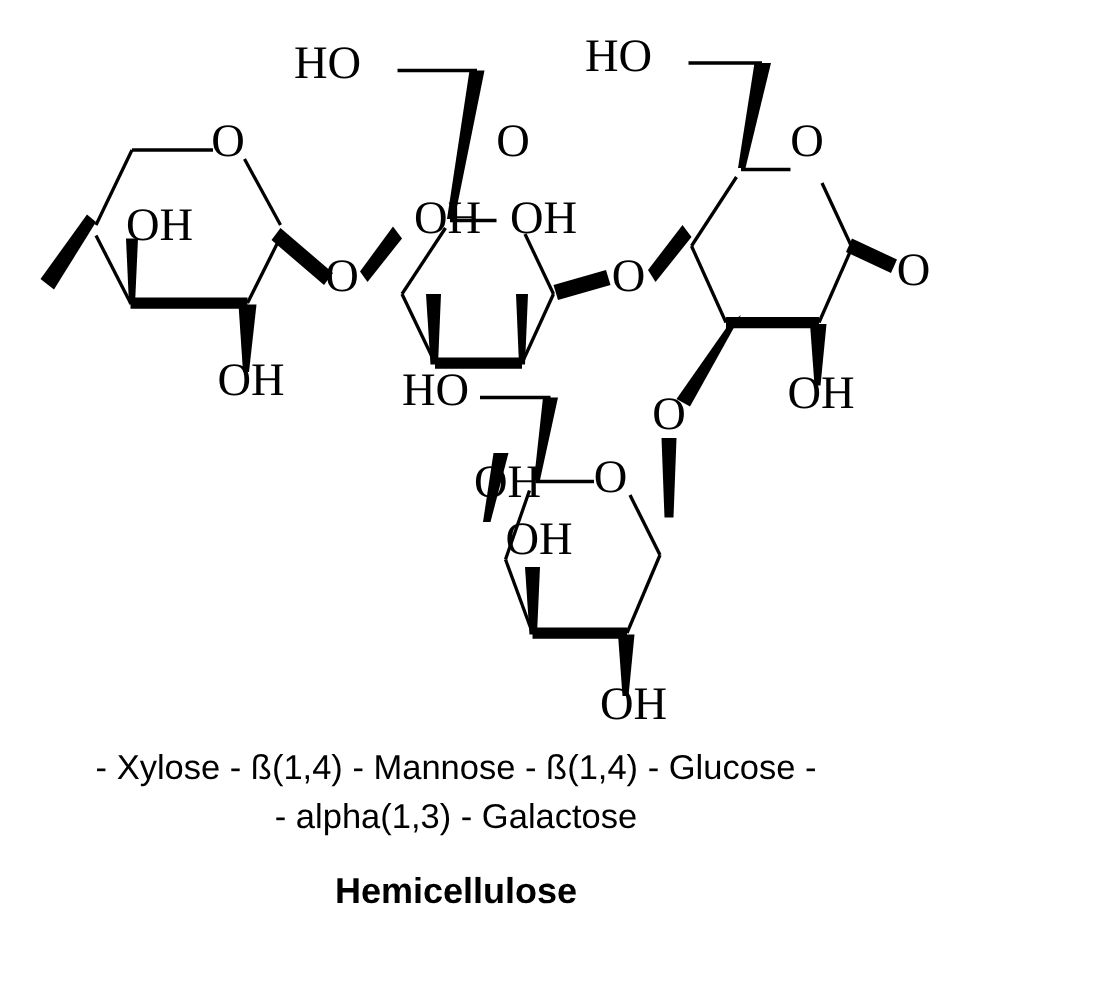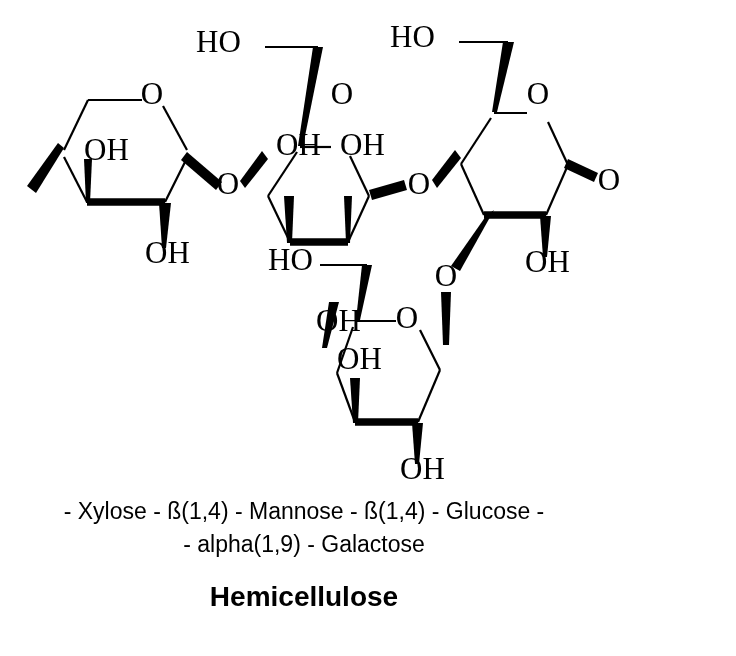--- a/index.html
+++ b/index.html
@@ -56,21 +56,21 @@
   }
   .caption-line {
     font-family: "Liberation Sans", sans-serif;
     font-size: 23px;
     line-height: 33px;
     color: #000000;
     white-space: nowrap;
   }
   #compound-title {
     font-family: "Liberation Sans", sans-serif;
-    font-size: 28px;
+    font-size: 24px;
     font-weight: bold;
     color: #000000;
     margin-top: 20px;
   }
 </style>
 </head>
 <body>
 
 <div id="figure">
 
@@ -202,17 +202,17 @@
       <text class="atom-label atom-label-middle" x="407" y="321">O</text>
       <text class="atom-label atom-label-start" x="316" y="324">OH</text>
       <text class="atom-label atom-label-start" x="337" y="362">OH</text>
       <text class="atom-label atom-label-start" x="400" y="472">OH</text>
     </g>
 
   </svg>
 
   <div id="caption-block">
     <div class="caption-line">- Xylose - ß(1,4) - Mannose - ß(1,4) - Glucose -</div>
-    <div class="caption-line">- alpha(1,9) - Galactose</div>
+    <div class="caption-line">- alpha(1,3) - Galactose</div>
     <div id="compound-title">Hemicellulose</div>
   </div>
 
 </div>
 
 </body></html>

